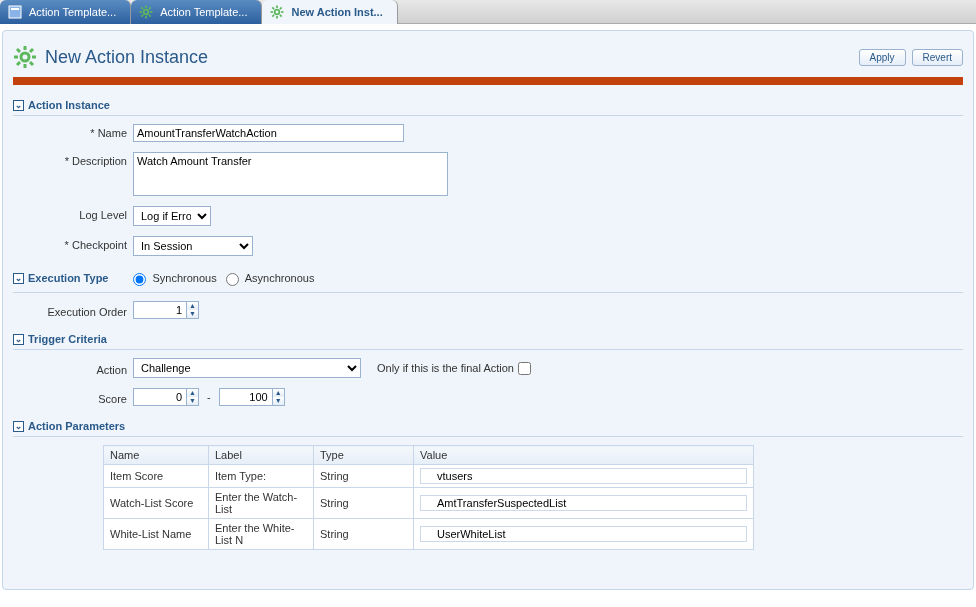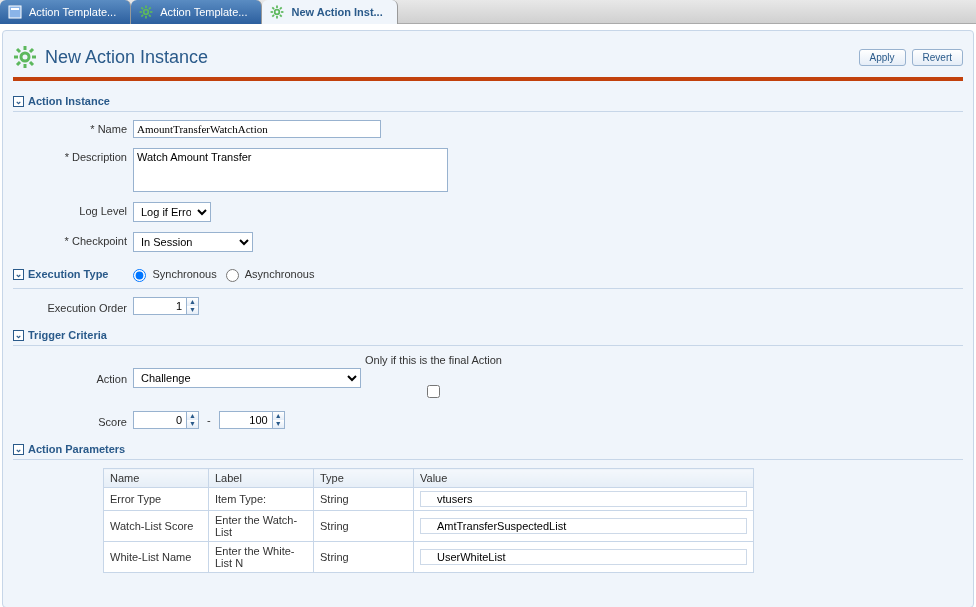--- a/index.html
+++ b/index.html
@@ -46,21 +46,21 @@
     background: #f0f5fb;
     border: 1px solid #c7d6e8;
     margin: 6px 2px 2px 2px;
     border-radius: 4px;
     min-height: 560px;
   }
   .page-header {
     display: flex;
     align-items: center;
     justify-content: space-between;
-    border-bottom: 4px solid #c2410c;
+    border-bottom: 8px solid #c2410c;
     padding-bottom: 8px;
     margin-bottom: 14px;
   }
   .page-title {
     display: flex;
     align-items: center;
     gap: 8px;
   }
   .page-title h1 {
     margin: 0;
@@ -123,21 +123,21 @@
     color:#333;
   }
   .req::before { content:"* "; color:#333; }
   input[type=text], textarea, select {
     font-family:inherit;
     font-size:11px;
     border:1px solid #98b2cf;
     background:#fff;
     padding:2px 3px;
   }
-  input[type=text].name-input { width:248px;font-family:Liberation Serif, serif; }
+  input[type=text].name-input { width:271px; }
   textarea.desc-input { width:315px; height:44px; resize:none; }
   select.loglevel { width:78px; }
   select.checkpoint { width:120px; }
   select.action { width:228px; }
   .radio-group { display:flex; align-items:center; gap:4px; }
   .radio-group label { display:flex; align-items:center; gap:3px; cursor:pointer;}
   .stepper {
     display:inline-flex;
     align-items:stretch;
     border:1px solid #98b2cf;
@@ -160,21 +160,21 @@
   }
   .stepper .arrows span {
     flex:1;
     font-size:7px;
     line-height:1;
     text-align:center;
     cursor:pointer;
     color:#2a5a8a;
     background:linear-gradient(#fff,#e5edf7);
   }
-  .chk-wrap { display:inline-flex; align-items:center; gap:16px; margin-left:4px;flex-direction:column;}
+  .chk-wrap { display:inline-flex; align-items:center; gap:0; margin-left:16px;}
   .score-dash { margin:0 8px; }
 
   table.param-table {
     border-collapse:collapse;
     width:auto;
     margin-left:90px;
   }
   table.param-table th, table.param-table td {
     border:1px solid #c7d6e8;
     padding:3px 6px;
@@ -381,21 +381,21 @@
       <thead>
         <tr>
           <th class="col-name">Name</th>
           <th class="col-label">Label</th>
           <th class="col-type">Type</th>
           <th class="col-value">Value</th>
         </tr>
       </thead>
       <tbody id="param-rows">
           <tr>
-            <td>Error Type</td>
+            <td>Item Score</td>
             <td>Item Type:</td>
             <td>String</td>
             <td class="value-cell"><input type="text" value="vtusers" style=""></td>
           </tr>
           <tr>
             <td>Watch-List Score</td>
             <td>Enter the Watch-List</td>
             <td>String</td>
             <td class="value-cell"><input type="text" value="AmtTransferSuspectedList" style=""></td>
           </tr>

